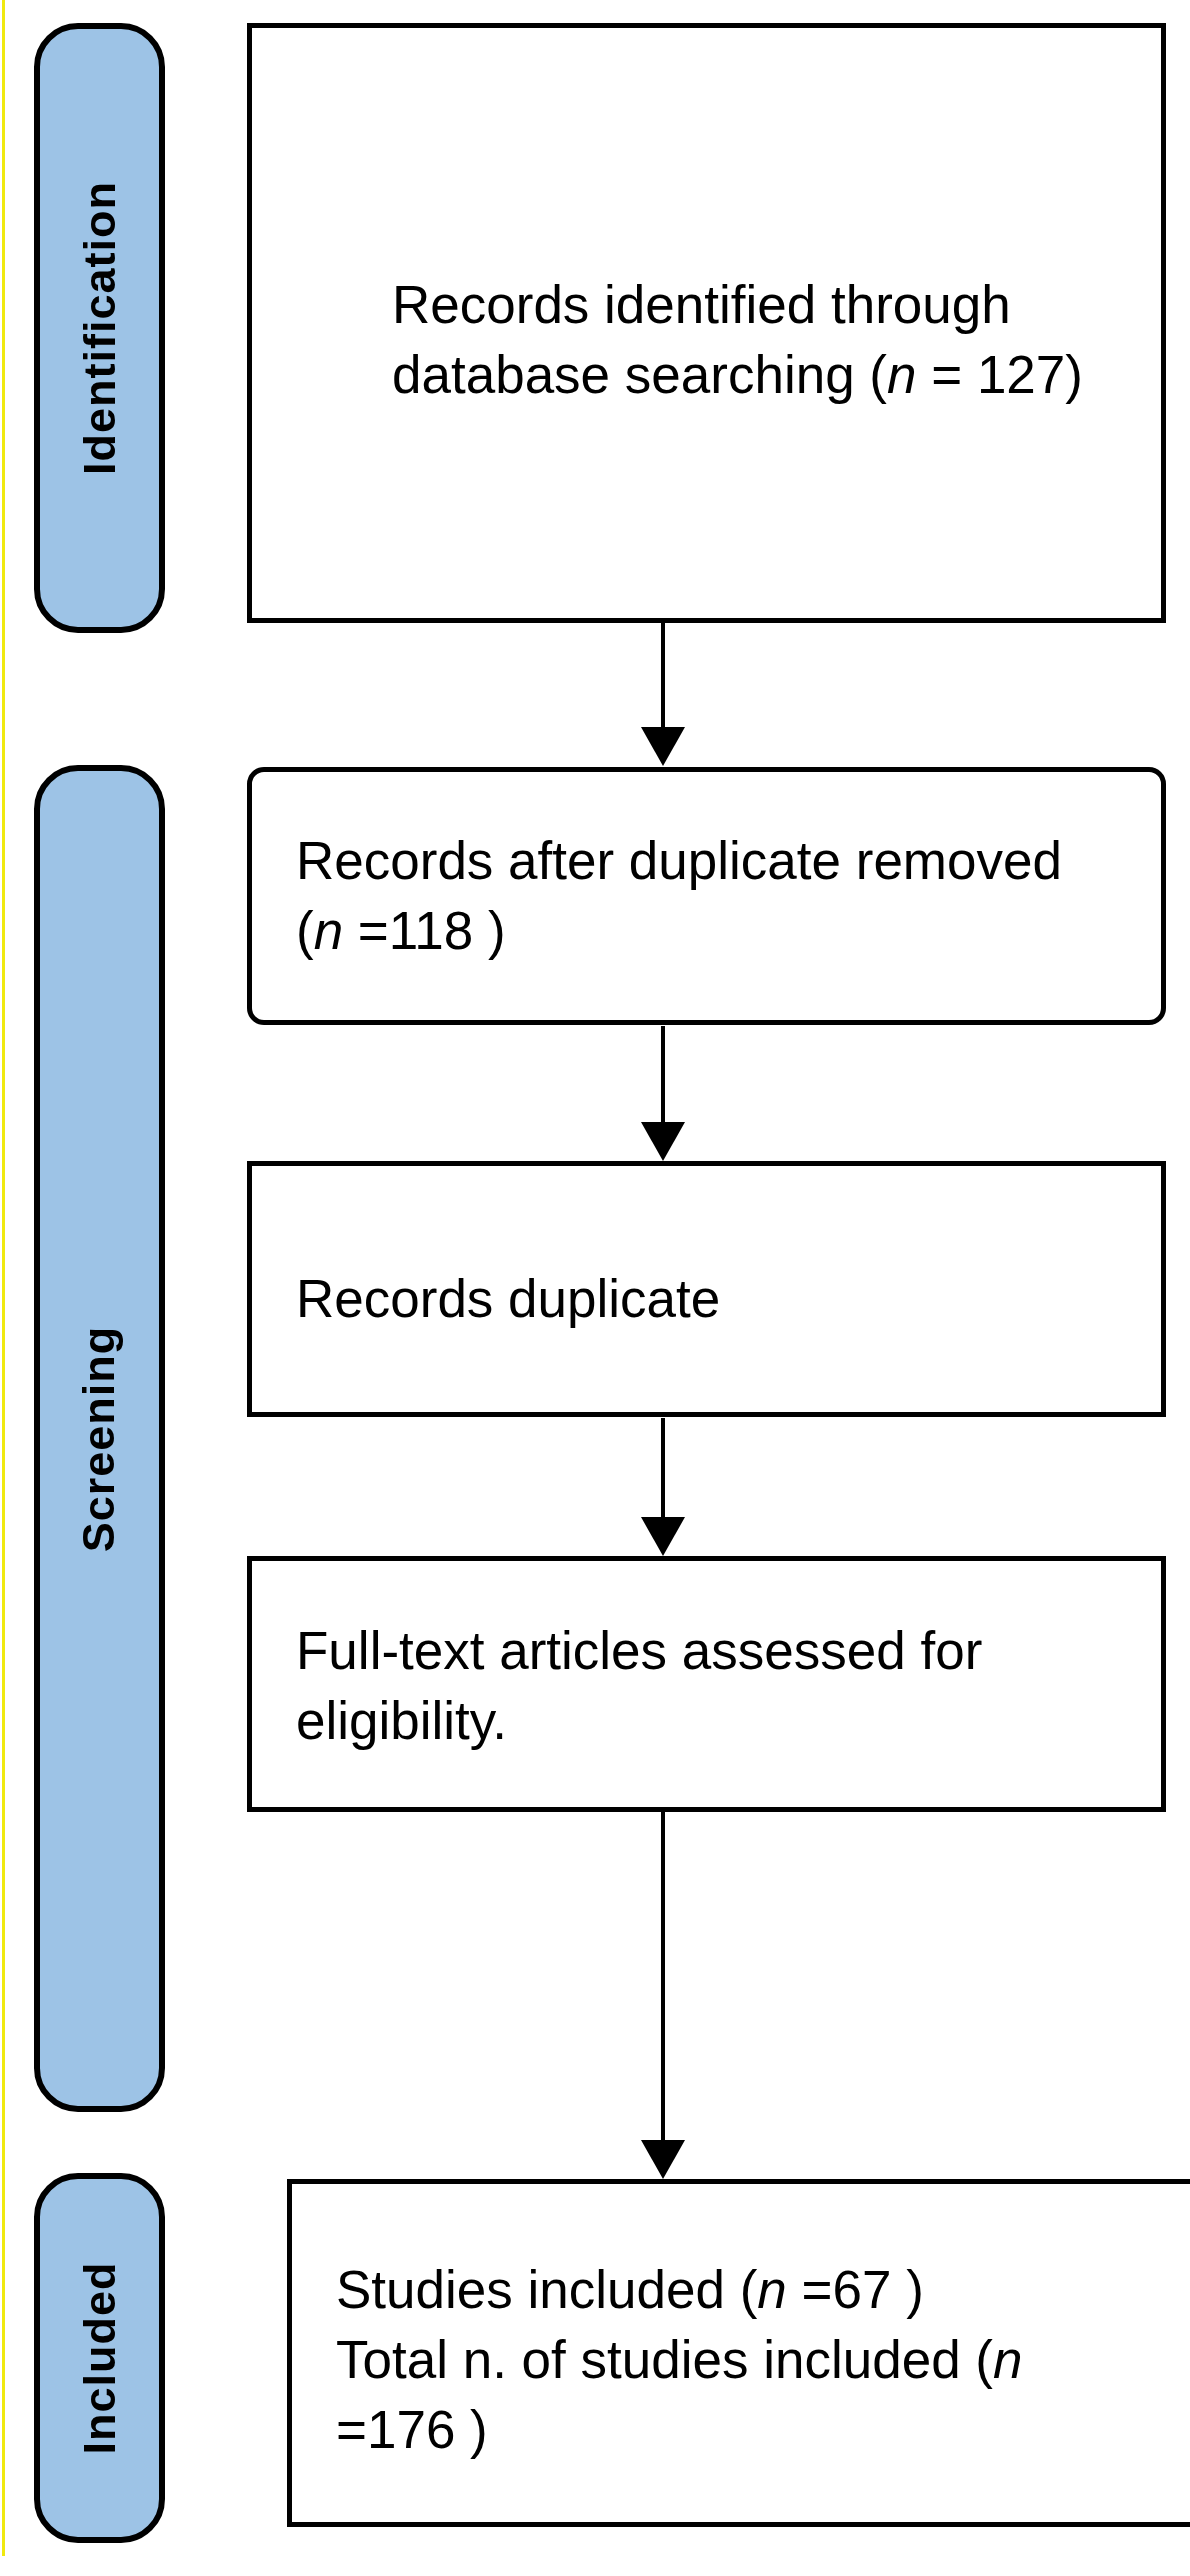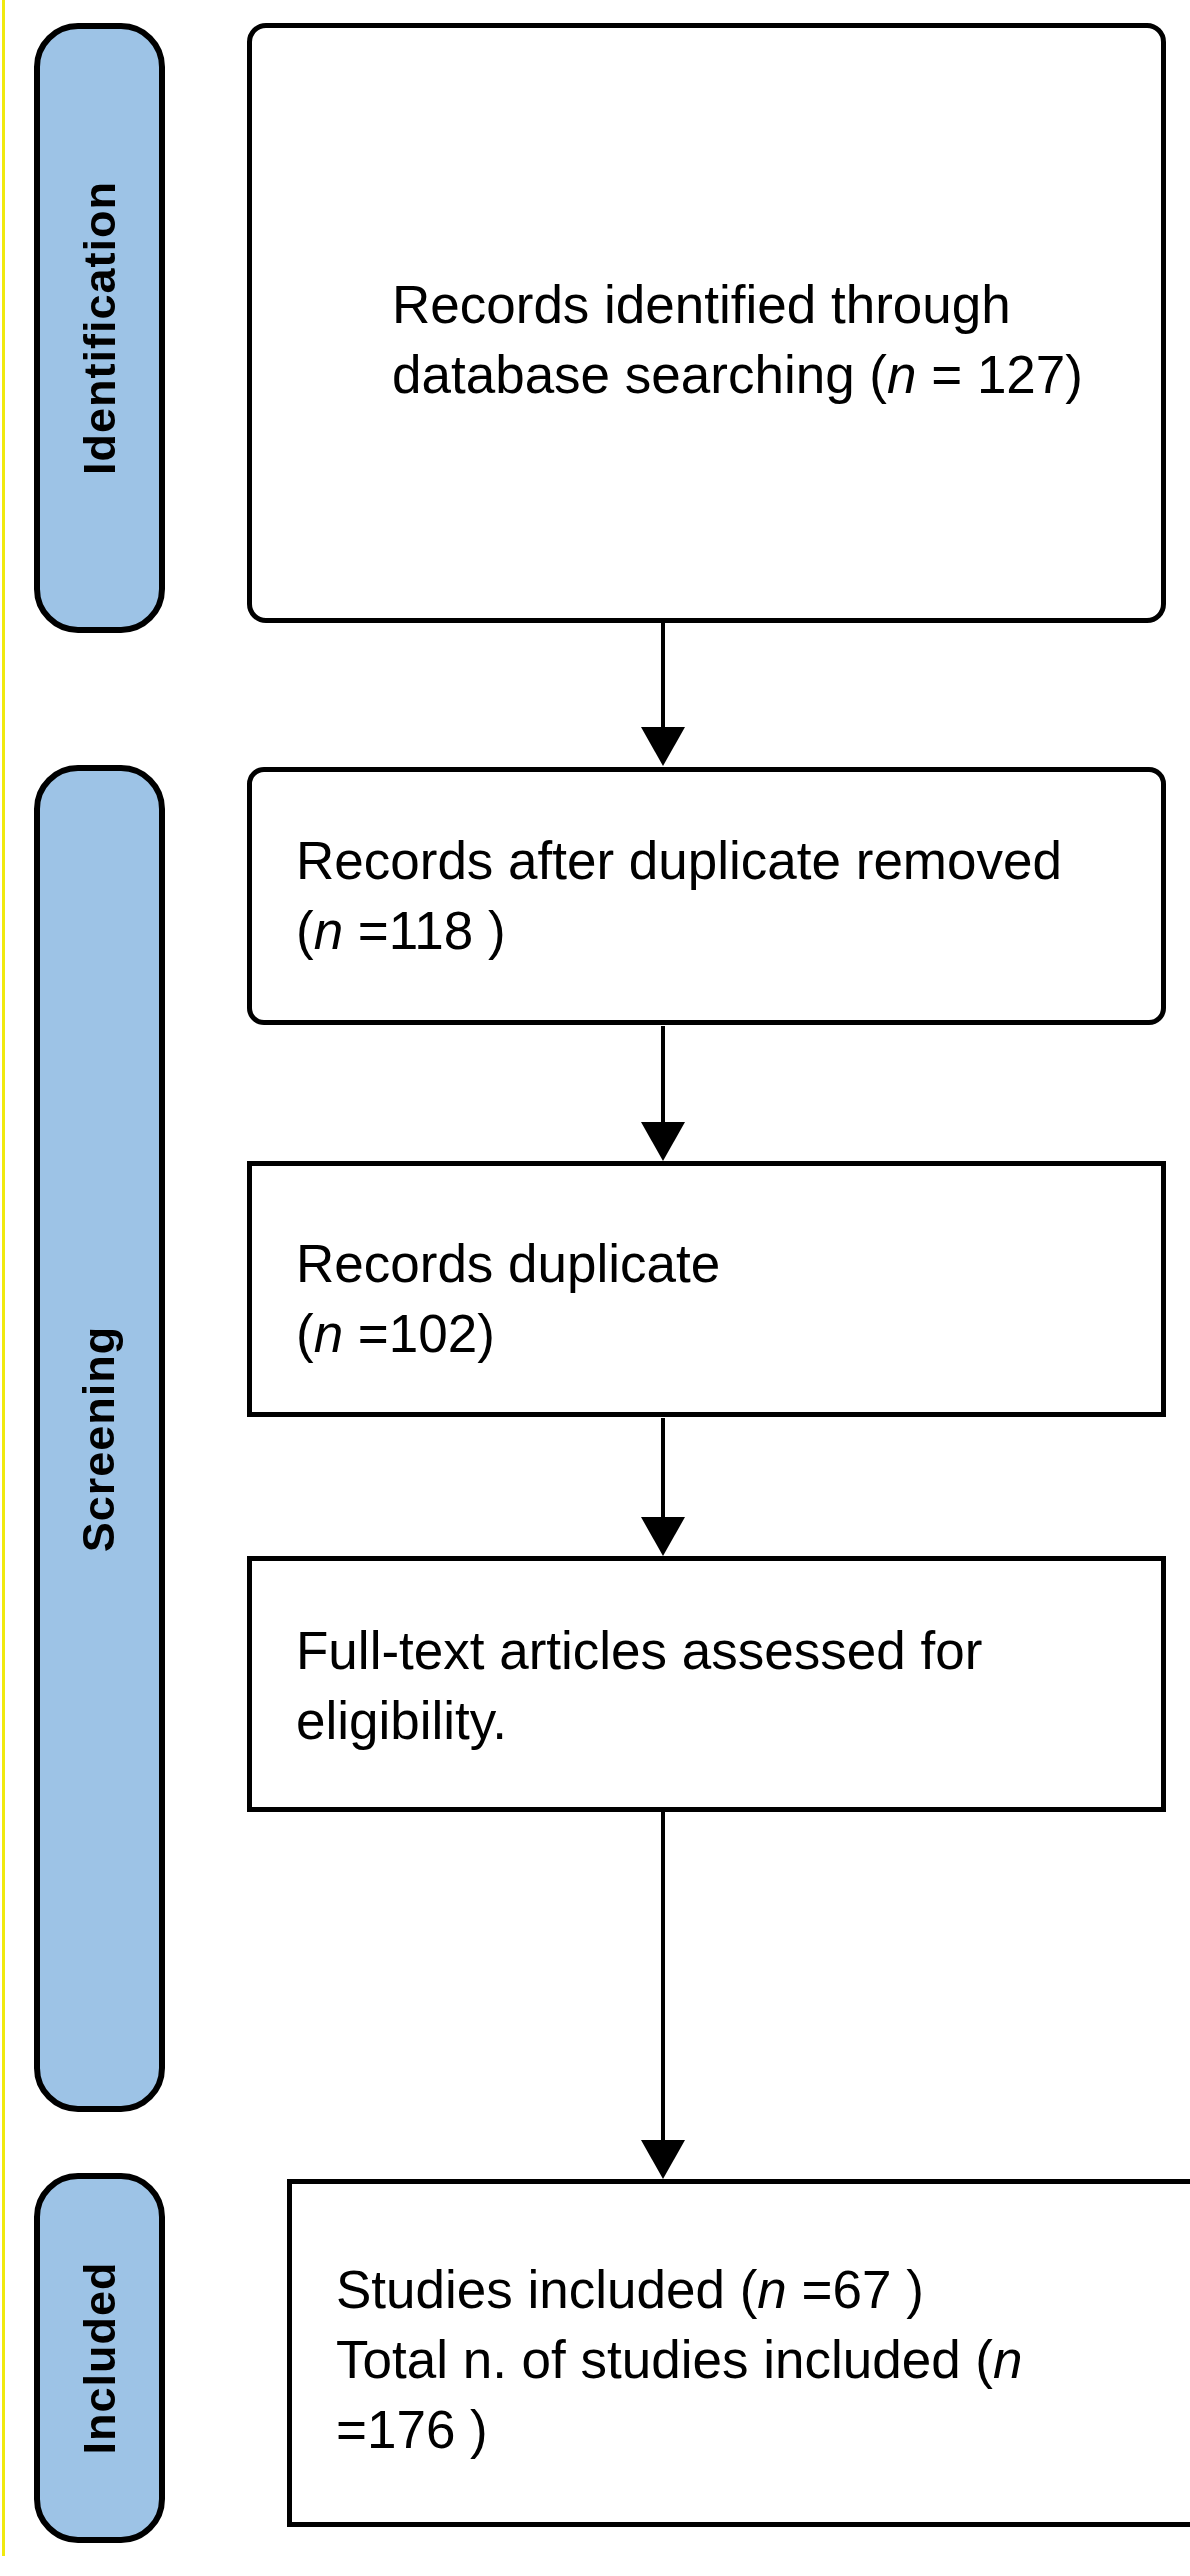--- a/index.html
+++ b/index.html
@@ -56,21 +56,21 @@
     position: absolute;
     left: 247px;
     width: 919px;
     background: #ffffff;
     border: 5.8px solid var(--outline, #000000);
     box-sizing: border-box;
     display: flex;
     flex-direction: column;
     justify-content: center;
   }
-  .box-1 { top: 23px;   height: 600px; padding-left: 140px; padding-top: 33px; border-radius: 19px; }
+  .box-1 { top: 23px;   height: 600px; padding-left: 140px; padding-top: 33px; }
   .box-2 { top: 767px;  height: 258px; padding-left: 44px; border-radius: 17px; }
   .box-3 { top: 1161px; height: 256px; padding-left: 44px; padding-top: 19.4px; }
   .box-4 { top: 1556px; height: 256px; padding-left: 44px; padding-top: 3px; }
   .box-5 { top: 2179px; height: 348px; padding-left: 44px; padding-top: 14.5px; margin-left: 40px; }
 
   .box-text {
     font-size: 53px;
     line-height: 70px;
   }
   .text-line { white-space: pre-wrap; }
@@ -132,21 +132,20 @@
   </div>
   <div class="flow-box box-2">
     <div class="box-text">
         <div class="text-line">Records after duplicate removed</div>
         <div class="text-line">(<i>n</i> =118 )</div>
       </div>
   </div>
   <div class="flow-box box-3">
     <div class="box-text">
         <div class="text-line">Records duplicate</div>
-        <div class="text-line">(<i>n</i> =102)</div>
       </div>
   </div>
   <div class="flow-box box-4">
     <div class="box-text">
         <div class="text-line">Full-text articles assessed for</div>
         <div class="text-line">eligibility.</div>
       </div>
   </div>
   <div class="flow-box box-5">
     <div class="box-text">

